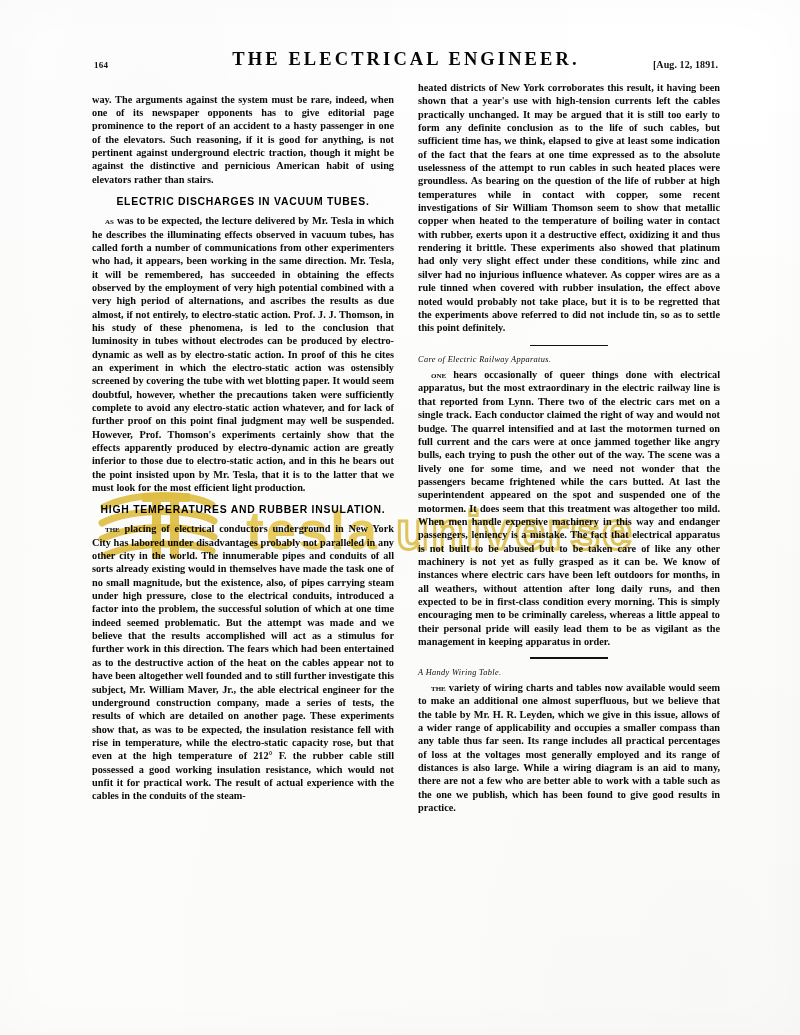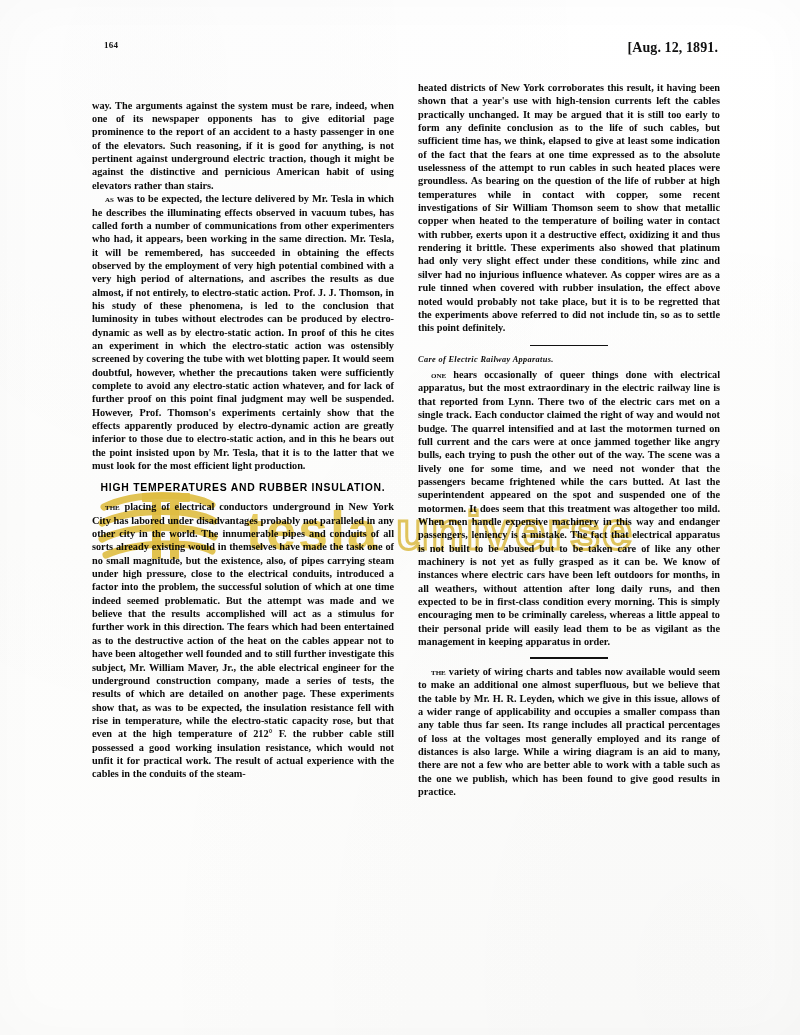--- a/index.html
+++ b/index.html
@@ -38,23 +38,22 @@
     top: 40px;
     width: 628px;
     height: 950px;
   }
 
   
   .running-head {
     position: relative;
     height: 30px;
     display: flex;
-    align-items: flex-start;
+    align-items: flex-end;
     justify-content: space-between;
-    margin-left: 10px;
   }
   .folio {
     font-family: "Liberation Serif", serif;
     font-weight: 700;
     font-size: 9px;
     letter-spacing: 0.2px;
     color: #101010;
     padding-left: 2px;
   }
   .head-title {
@@ -65,21 +64,21 @@
     font-family: "Liberation Serif", "DejaVu Serif", serif;
     font-weight: 700;
     font-size: 18.5px;
     letter-spacing: 3.1px;
     color: #080808;
     white-space: nowrap;
   }
   .issue-date {
     font-family: "Liberation Serif", serif;
     font-weight: 700;
-    font-size: 14px;
+    font-size: 10px;
     letter-spacing: 0.1px;
     color: #101010;
     padding-right: 2px;
   }
 
   
   .columns {
     display: flex;
     gap: 24px;
     margin-top: 11px;
@@ -121,21 +120,21 @@
     letter-spacing: 0.75px;
     text-align: center;
     color: #000000;
     line-height: 13px;
   }
 
   h3.sub-head {
     margin: 8px 0 3px 0;
     font-family: "Liberation Serif", "DejaVu Serif", serif;
     font-style: italic;
-    font-weight: 700;
+    font-weight: 400;
     font-size: 8.3px;
     letter-spacing: 0.35px;
     text-align: left;
     color: #0a0a0a;
     line-height: 11px;
   }
 
   .rule {
     width: 78px;
     height: 1.6px;
@@ -176,49 +175,52 @@
 </head>
 <body>
 
 <div class="page">
   <div class="scan-tint"></div>
 
   <div class="sheet">
 
     <div class="running-head">
       <span class="folio">164</span>
+      <span class="head-title">THE ELECTRICAL ENGINEER.</span>
       <span class="issue-date">[Aug. 12, 1891.</span>
     </div>
 
     <div class="columns">
 
       <div class="col">
 
         <p class="para">way.  The arguments against the system must be rare, indeed, when one of its newspaper opponents has to give editorial page prominence to the report of an accident to a hasty passenger in one of the elevators.  Such reasoning, if it is good for anything, is not pertinent against underground electric traction, though it might be against the distinctive and pernicious American habit of using elevators rather than stairs.</p>
 
+        <h2 class="section-head">ELECTRIC DISCHARGES IN VACUUM TUBES.</h2>
 
         <p class="para indent"><span class="lead-caps">As</span><span> was to be expected, the lecture delivered by Mr. Tesla in which he describes the illuminating effects observed in vacuum tubes, has called forth a number of communications from other experimenters who had, it appears, been working in the same direction.  Mr. Tesla, it will be remembered, has succeeded in obtaining the effects observed by the employment of very high potential combined with a very high period of alternations, and ascribes the results as due almost, if not entirely, to electro-static action.  Prof. J. J. Thomson, in his study of these phenomena, is led to the conclusion that luminosity in tubes without electrodes can be produced by electro-dynamic as well as by electro-static action.  In proof of this he cites an experiment in which the electro-static action was ostensibly screened by covering the tube with wet blotting paper.  It would seem doubtful, however, whether the precautions taken were sufficiently complete to avoid any electro-static action whatever, and for lack of further proof on this point final judgment may well be suspended.  However, Prof. Thomson's experiments certainly show that the effects apparently produced by electro-dynamic action are greatly inferior to those due to electro-static action, and in this he bears out the point insisted upon by Mr. Tesla, that it is to the latter that we must look for the most efficient light production.</span></p>
 
         <h2 class="section-head">HIGH TEMPERATURES AND RUBBER INSULATION.</h2>
 
         <p class="para indent"><span class="lead-caps">The</span><span> placing of electrical conductors underground in New York City has labored under disadvantages probably not paralleled in any other city in the world.  The innumerable pipes and conduits of all sorts already existing would in themselves have made the task one of no small magnitude, but the existence, also, of pipes carrying steam under high pressure, close to the electrical conduits, introduced a factor into the problem, the successful solution of which at one time indeed seemed problematic.  But the attempt was made and we believe that the results accomplished will act as a stimulus for further work in this direction.  The fears which had been entertained as to the destructive action of the heat on the cables appear not to have been altogether well founded and to still further investigate this subject, Mr. William Maver, Jr., the able electrical engineer for the underground construction company, made a series of tests, the results of which are detailed on another page.  These experiments show that, as was to be expected, the insulation resistance fell with rise in temperature, while the electro-static capacity rose, but that even at the high temperature of 212° F. the rubber cable still possessed a good working insulation resistance, which would not unfit it for practical work.  The result of actual experience with the cables in the conduits of the steam-</span></p>
       </div>
 
       <div class="col">
 
         <p class="para">heated districts of New York corroborates this result, it having been shown that a year's use with high-tension currents left the cables practically unchanged.  It may be argued that it is still too early to form any definite conclusion as to the life of such cables, but sufficient time has, we think, elapsed to give at least some indication of the fact that the fears at one time expressed as to the absolute uselessness of the attempt to run cables in such heated places were groundless.  As bearing on the question of the life of rubber at high temperatures while in contact with copper, some recent investigations of Sir William Thomson seem to show that metallic copper when heated to the temperature of boiling water in contact with rubber, exerts upon it a destructive effect, oxidizing it and thus rendering it brittle.  These experiments also showed that platinum had only very slight effect under these conditions, while zinc and silver had no injurious influence whatever.  As copper wires are as a rule tinned when covered with rubber insulation, the effect above noted would probably not take place, but it is to be regretted that the experiments above referred to did not include tin, so as to settle this point definitely.</p>
 
         <div class="rule"></div>
 
         <h3 class="sub-head">Care of Electric Railway Apparatus.</h3>
 
         <p class="para indent"><span class="lead-caps">One</span><span> hears occasionally of queer things done with electrical apparatus, but the most extraordinary in the electric railway line is that reported from Lynn.  There two of the electric cars met on a single track.  Each conductor claimed the right of way and would not budge.  The quarrel intensified and at last the motormen turned on full current and the cars were at once jammed together like angry bulls, each trying to push the other out of the way.  The scene was a lively one for some time, and we need not wonder that the passengers became frightened while the cars butted.  At last the superintendent appeared on the spot and suspended one of the motormen.  It does seem that this treatment was altogether too mild.  When men handle expensive machinery in this way and endanger passengers, leniency is a mistake.  The fact that electrical apparatus is not built to be abused but to be taken care of like any other machinery is not yet as fully grasped as it can be.  We know of instances where electric cars have been left outdoors for months, in all weathers, without attention after long daily runs, and then expected to be in first-class condition every morning.  This is simply encouraging men to be criminally careless, whereas a little appeal to their personal pride will easily lead them to be as vigilant as the management in keeping apparatus in order.</span></p>
 
         <div class="rule tight"></div>
 
+        <h3 class="sub-head">A Handy Wiring Table.</h3>
 
         <p class="para indent"><span class="lead-caps">The</span><span> variety of wiring charts and tables now available would seem to make an additional one almost superfluous, but we believe that the table by Mr. H. R. Leyden, which we give in this issue, allows of a wider range of applicability and occupies a smaller compass than any table thus far seen.  Its range includes all practical percentages of loss at the voltages most generally employed and its range of distances is also large.  While a wiring diagram is an aid to many, there are not a few who are better able to work with a table such as the one we publish, which has been found to give good results in practice.</span></p>
       </div>
     </div>
   </div>
 
   <div class="watermark">
     <svg class="wm-svg" viewBox="0 0 610 86" xmlns="http://www.w3.org/2000/svg">
 
       <g fill="none" stroke="#e2c043" stroke-width="7" stroke-linecap="round" opacity="0.9">

